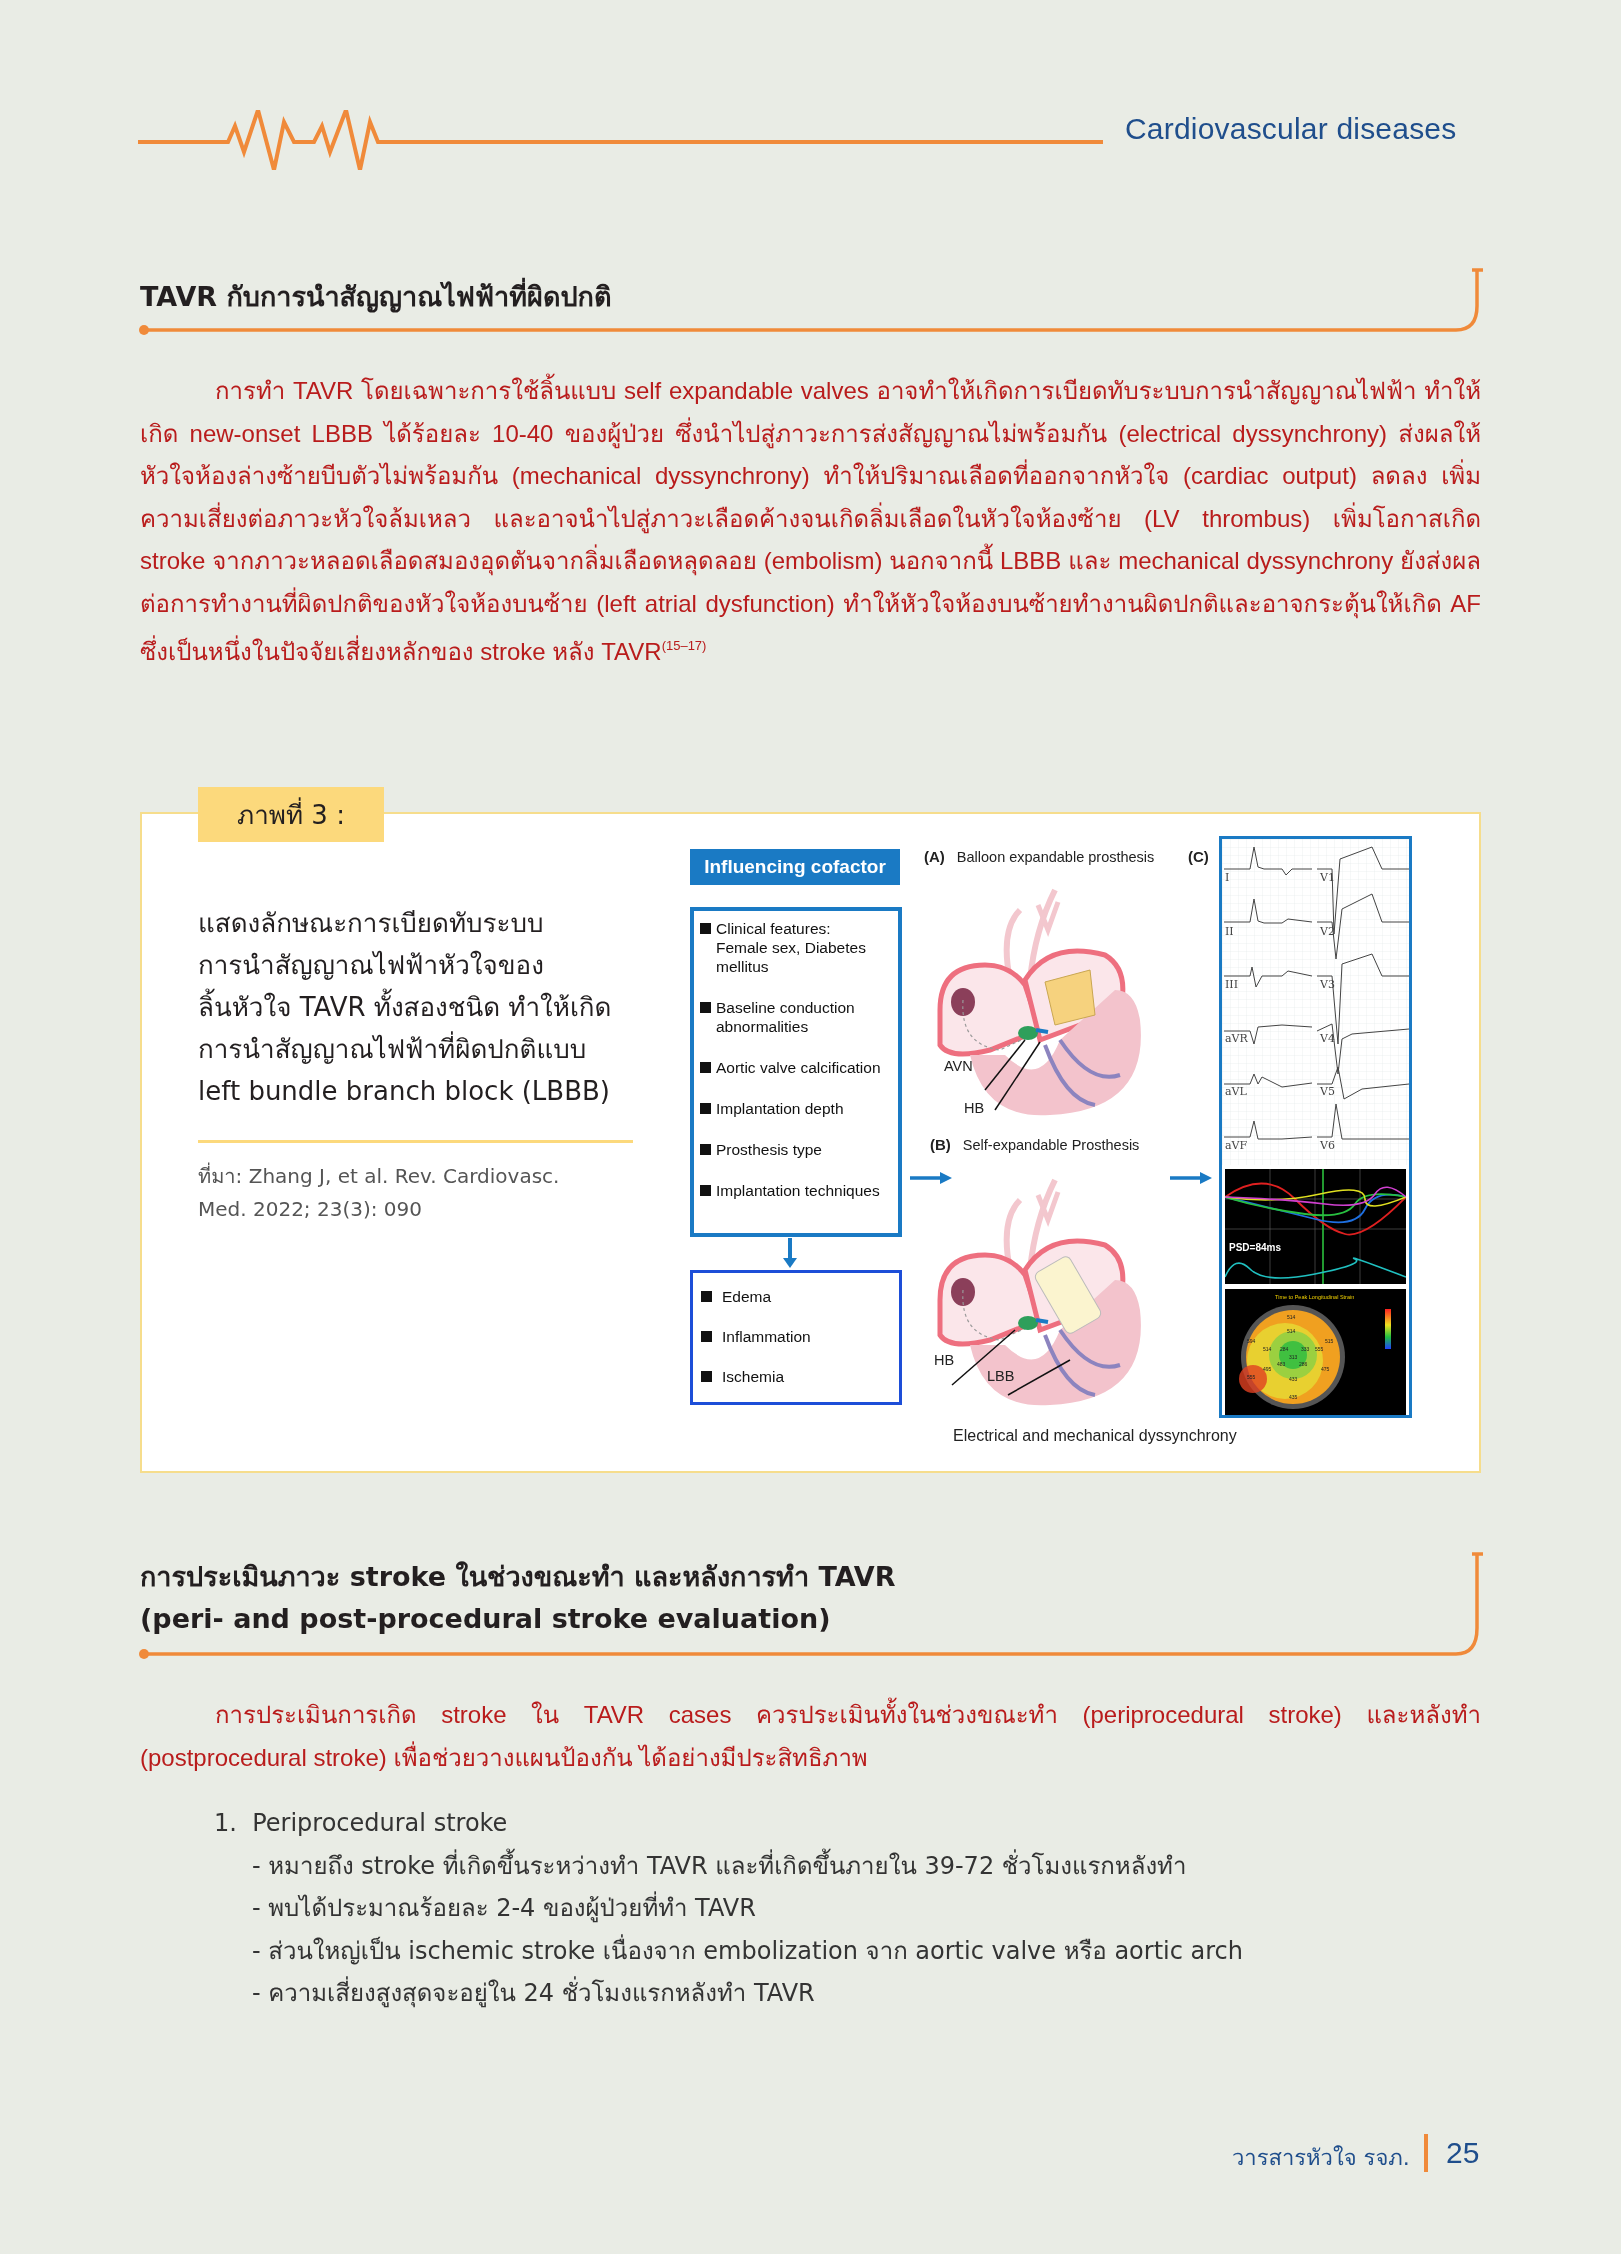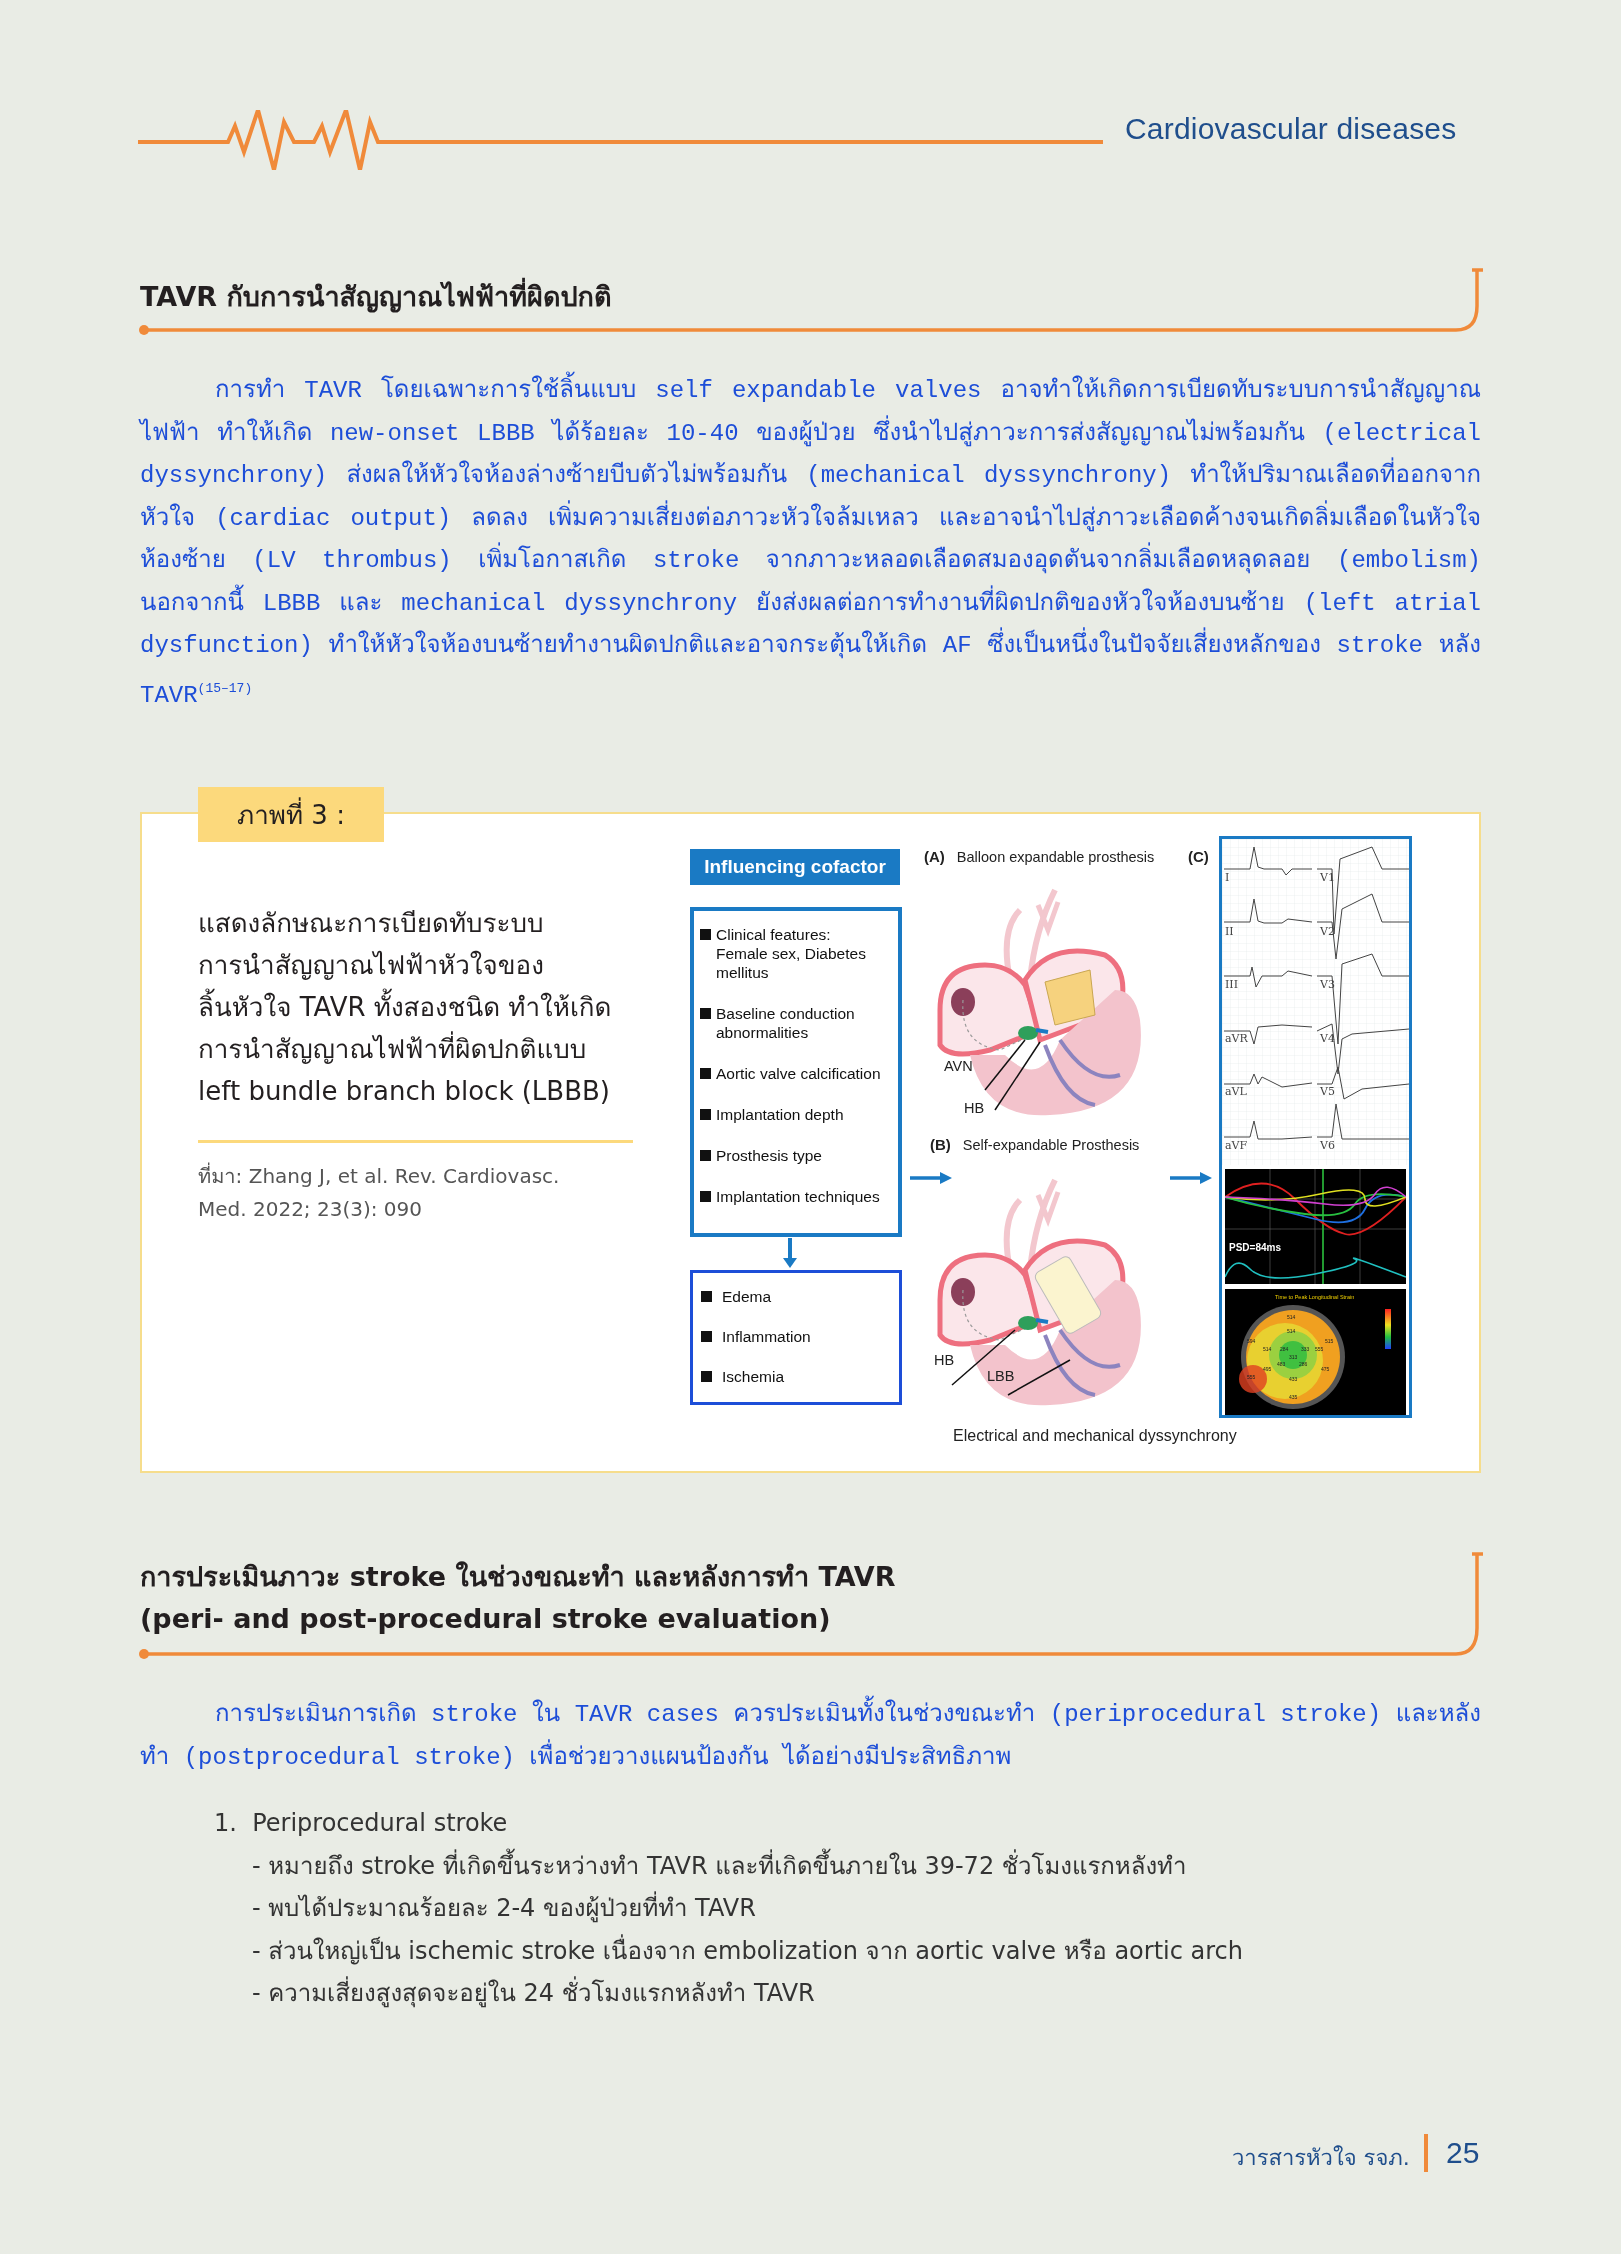--- a/index.html
+++ b/index.html
@@ -22,22 +22,22 @@
 
   
   .sec-head {
     font-family: "DejaVu Sans", sans-serif; font-weight: bold;
     font-size: 27px; color: #231f20; line-height: 42px;
   }
   .sec-rule { pointer-events: none; }
 
   
   .para {
-    font-family: Liberation Mono, monospace; font-size: 24px; line-height: 42.5px;
-    color: #1d4ed8; text-align: justify; text-align-last: left;
+    font-family: Liberation Sans, sans-serif; font-size: 24px; line-height: 42.5px;
+    color: #b91c1c; text-align: justify; text-align-last: left;
   }
   .para .indent { display: inline-block; width: 75px; }
   .para sup { font-size: 13px; vertical-align: 10px; }
 
   
   .fig-box {
     left: 140px; top: 812px; width: 1341px; height: 661px;
     background: #ffffff; border: 2px solid #f6dd8c;
   }
   .fig-tab {
@@ -59,21 +59,21 @@
   }
 
   
   .cof-head {
     left: 690px; top: 849px; width: 210px; height: 36px; background: #1a7ac4;
     color: #fff; font-family: "Liberation Sans", sans-serif; font-weight: bold; font-size: 19px;
     display: flex; align-items: center; justify-content: center;
   }
   .cof-box {
     left: 690px; top: 907px; width: 212px; height: 330px; border: 4px solid #1a7ac4; background: #fff;
-    padding: 14px 4px 0 6px;
+    padding: 8px 4px 0 6px;
   }
   .cof-item {
     display: flex; font-family: "Liberation Sans", sans-serif; font-size: 15.5px; line-height: 19px;
     color: #111; margin-bottom: 22px;
   }
   .cof-item .sq { width: 11px; height: 11px; background: #111; margin: 4px 5px 0 0; flex: none; }
   .eff-box {
     left: 690px; top: 1270px; width: 212px; height: 135px; border: 3px solid #1d4ed8; background: #fff;
     padding: 14px 4px 0 8px;
   }

